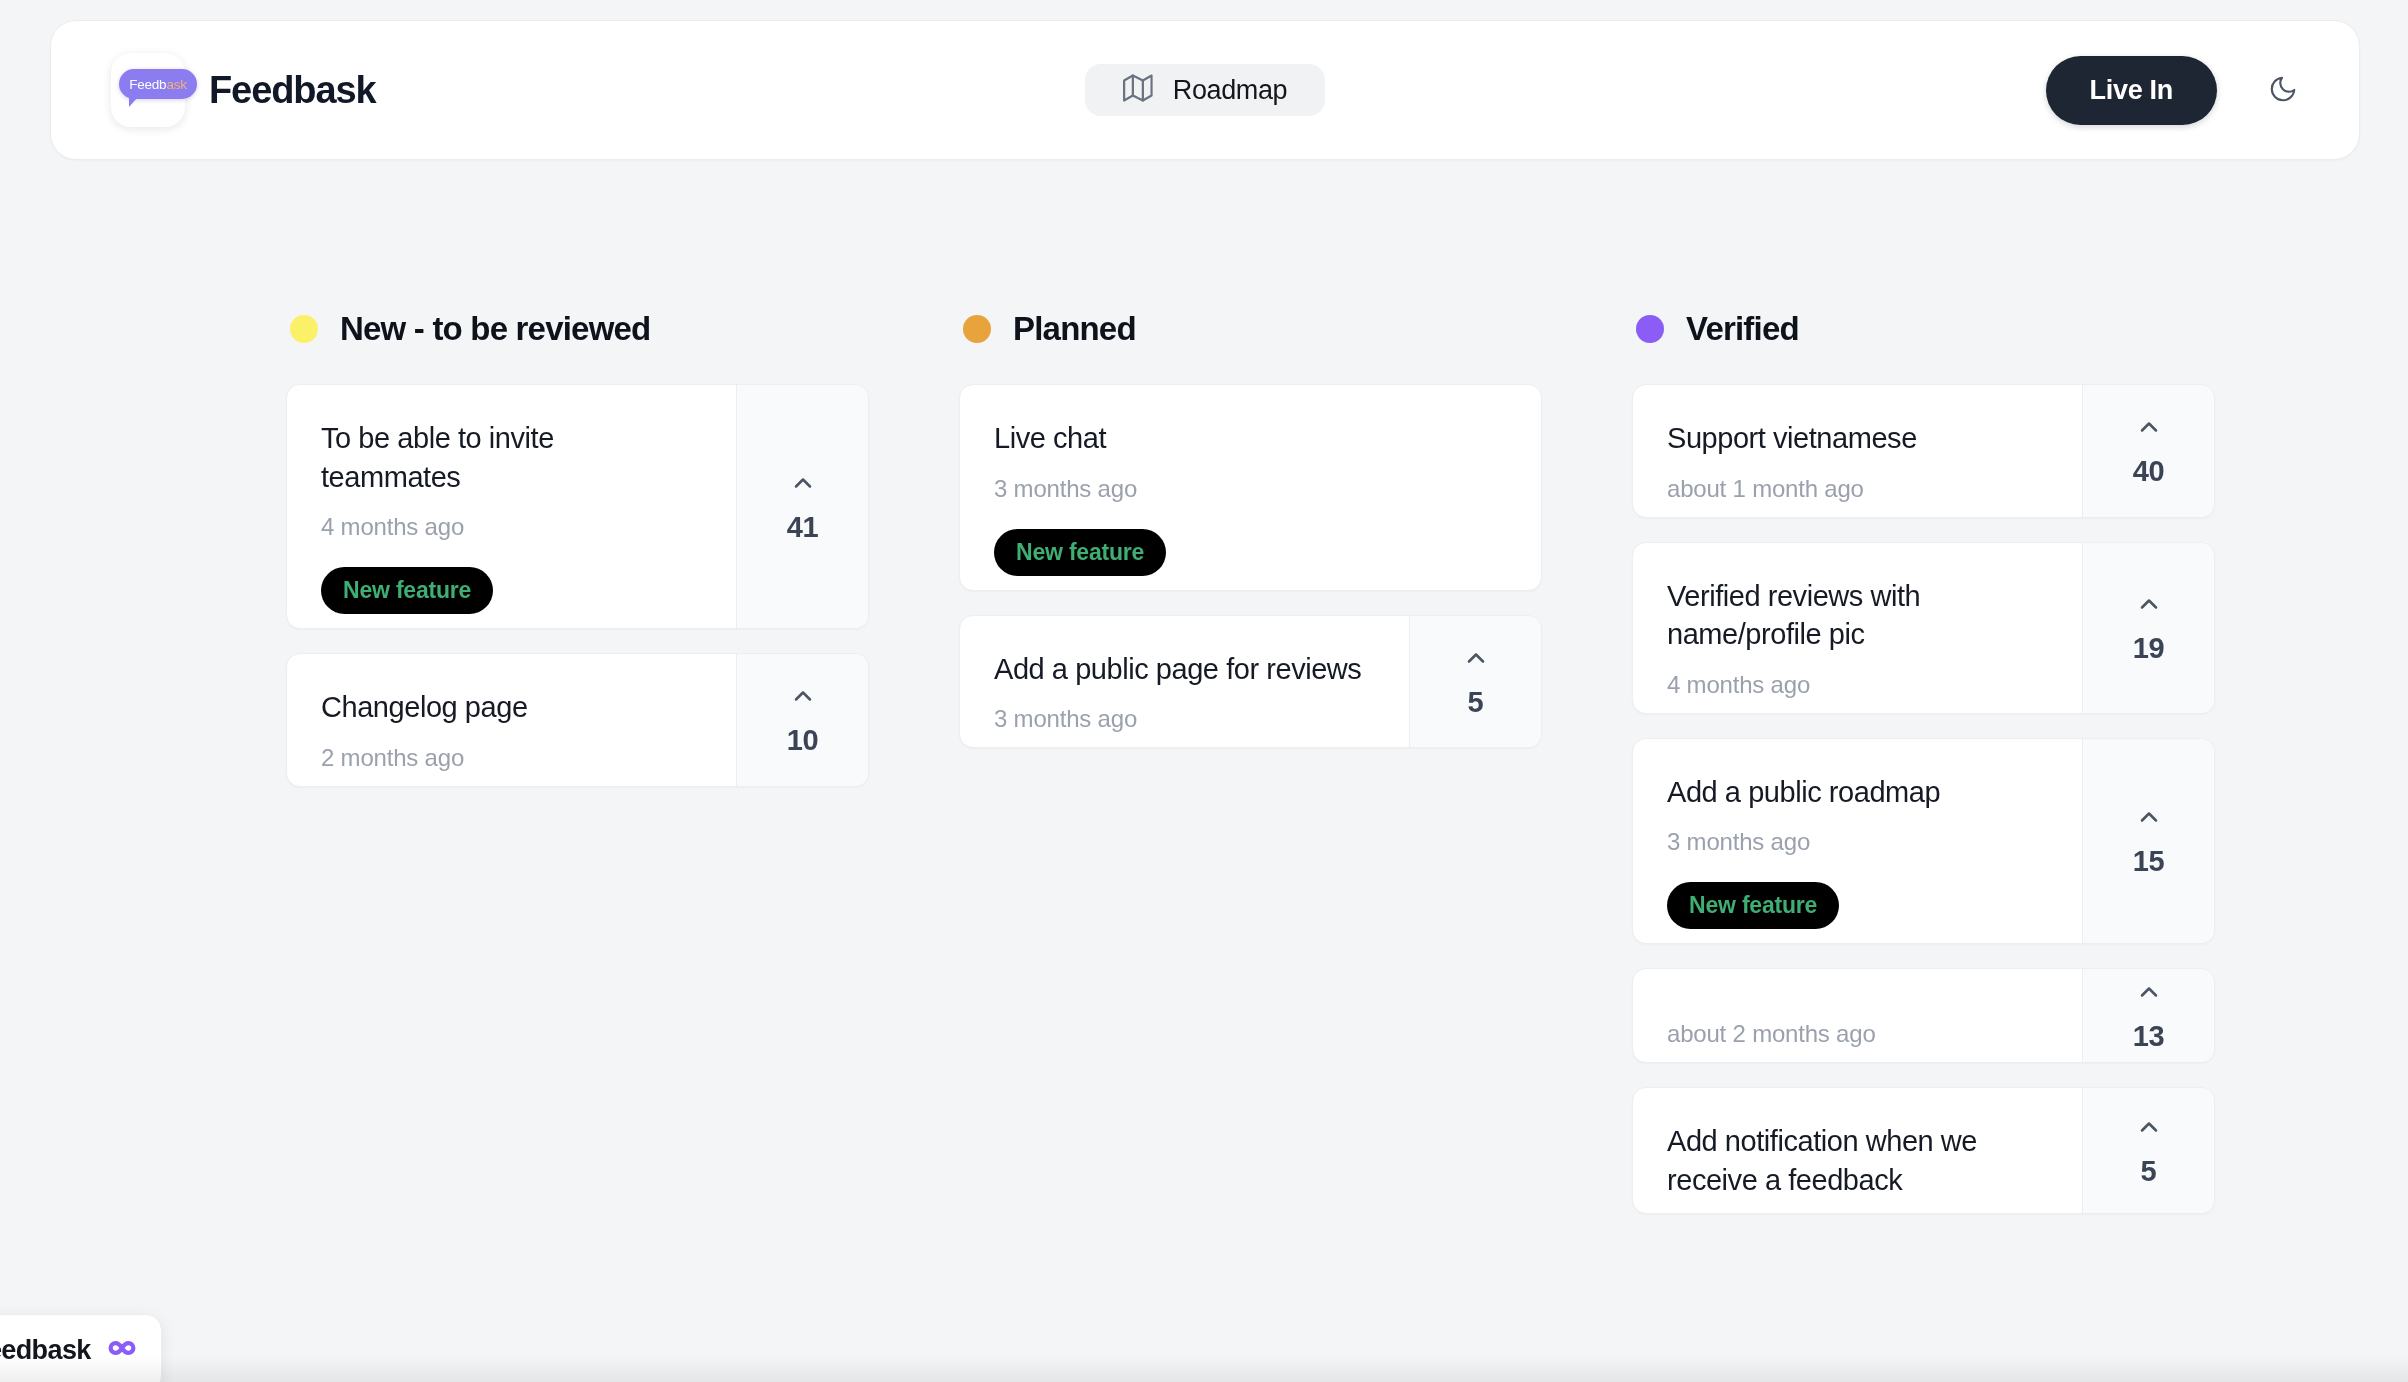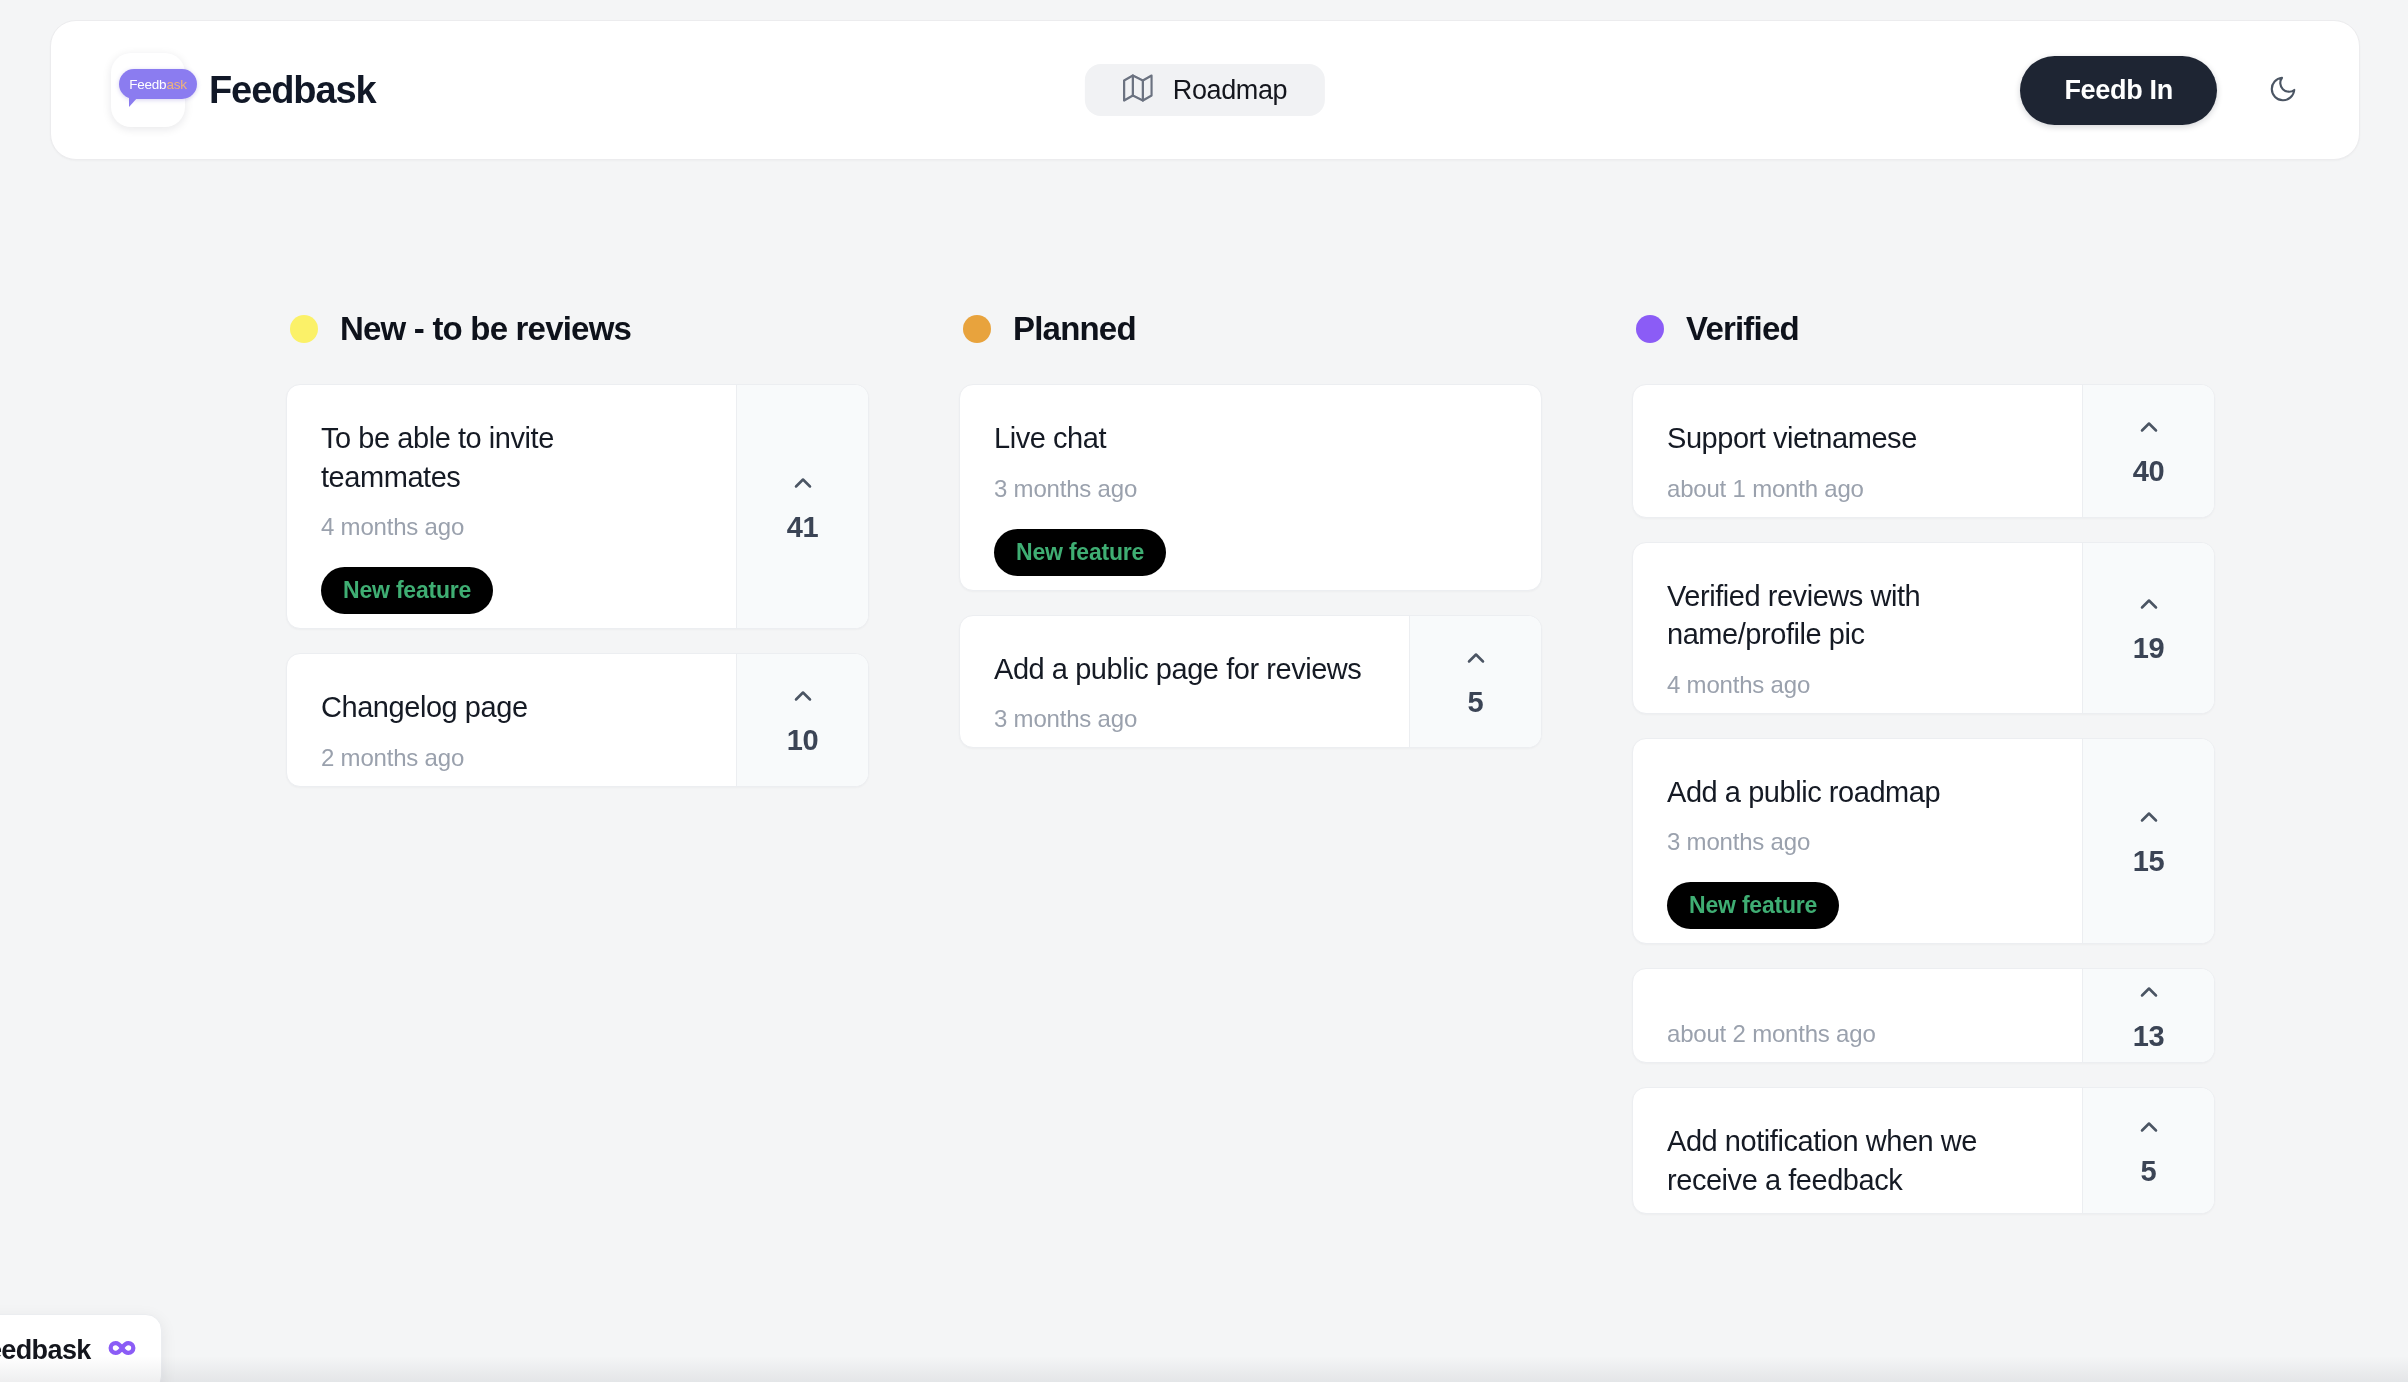--- a/index.html
+++ b/index.html
@@ -296,38 +296,38 @@
             <polygon points="1 6 1 22 8 18 16 22 23 18 23 2 16 6 8 2 1 6"></polygon>
             <line x1="8" y1="2" x2="8" y2="18"></line>
             <line x1="16" y1="6" x2="16" y2="22"></line>
           </svg>
         </span>
         <span class="label">Roadmap</span>
       </div>
     </div>
 
     <div class="header-right">
-      <button class="signin-btn">Feedb In</button>
+      <button class="signin-btn">Live In</button>
       <button class="theme-toggle">
         <span>
           <svg width="30" height="30" viewBox="0 0 24 24" fill="none" stroke="#4b5563" stroke-width="1.7" stroke-linecap="round" stroke-linejoin="round">
             <path d="M21 12.79A9 9 0 1 1 11.21 3 7 7 0 0 0 21 12.79z"></path>
           </svg>
         </span>
       </button>
     </div>
 
   </div>
 </div>
 
 <div class="board" id="board">
     <div class="column">
       <div class="col-head">
         <span class="dot" style="background:#fbf168"></span>
-        <span class="col-title">New - to be reviews</span>
+        <span class="col-title">New - to be reviewed</span>
       </div>
       <div class="cards">
         <div class="card">
           <div class="card-body"><div class="card-title">To be able to invite teammates</div><div class="card-date">4 months ago</div><span class="badge">New feature</span></div>
           <div class="vote">
             <span class="chev"><svg width="28" height="28" viewBox="0 0 24 24" fill="none" stroke="#4b5563" stroke-width="2.2" stroke-linecap="round" stroke-linejoin="round">
                 <polyline points="18 15 12 9 6 15"></polyline>
               </svg></span>
             <span class="vote-count">41</span>
           </div>

